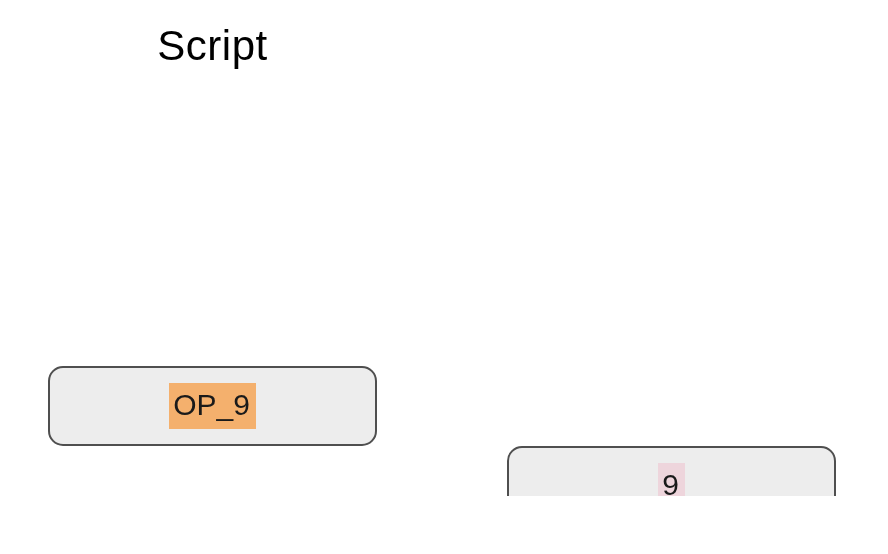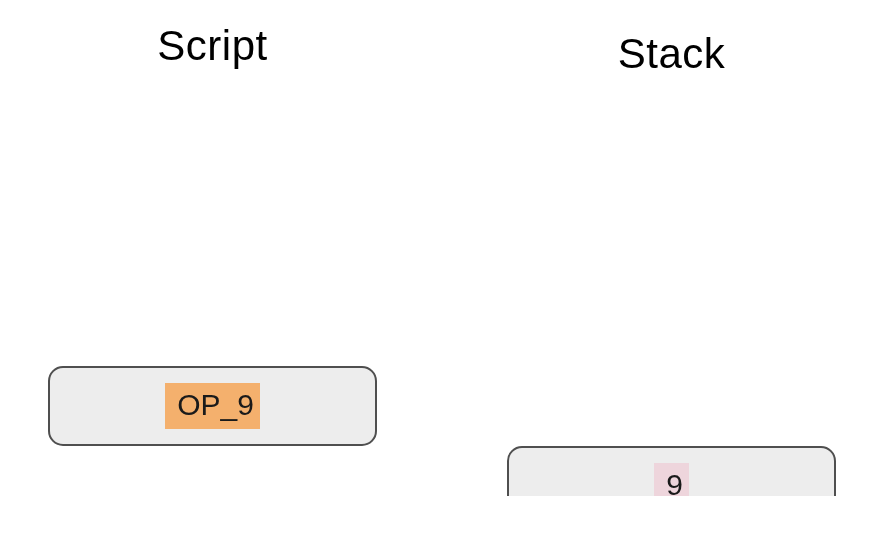--- a/index.html
+++ b/index.html
@@ -38,32 +38,31 @@
     align-items: center;
     justify-content: center;
   }
   #script-box-0 { left: 48px;  top: 366px; }
   #script-box-1 { left: 48px;  top: 446px; }
   #stack-box-0  { left: 507px; top: 446px; }
 
   .op-label {
     font-size: 30px;
     line-height: 1;
-    padding: 7px 6px 9px 12px;
+    padding: 7px 6px 9px 4px;
     white-space: nowrap;
   }
 </style>
 </head>
 <body>
 
 <div id="canvas">
 
   <div class="col-title" id="script-title" style="color: rgb(0, 0, 0);">Script</div>
 
-  <div class="col-title" id="stack-title" style="color: rgb(0, 0, 0);">Stack</div>
 
   <div class="op-box" id="script-box-0" style="background-color: rgb(237, 237, 237); border-color: rgb(79, 79, 79);">
     <span class="op-label" style="background-color: rgb(244, 176, 109); color: rgb(26, 26, 26);">OP_9</span>
   </div>
 
 
   <div class="op-box" id="stack-box-0" style="background-color: rgb(237, 237, 237); border-color: rgb(79, 79, 79);">
     <span class="op-label" style="background-color: rgb(238, 213, 220); color: rgb(26, 26, 26);">9</span>
   </div>
 

